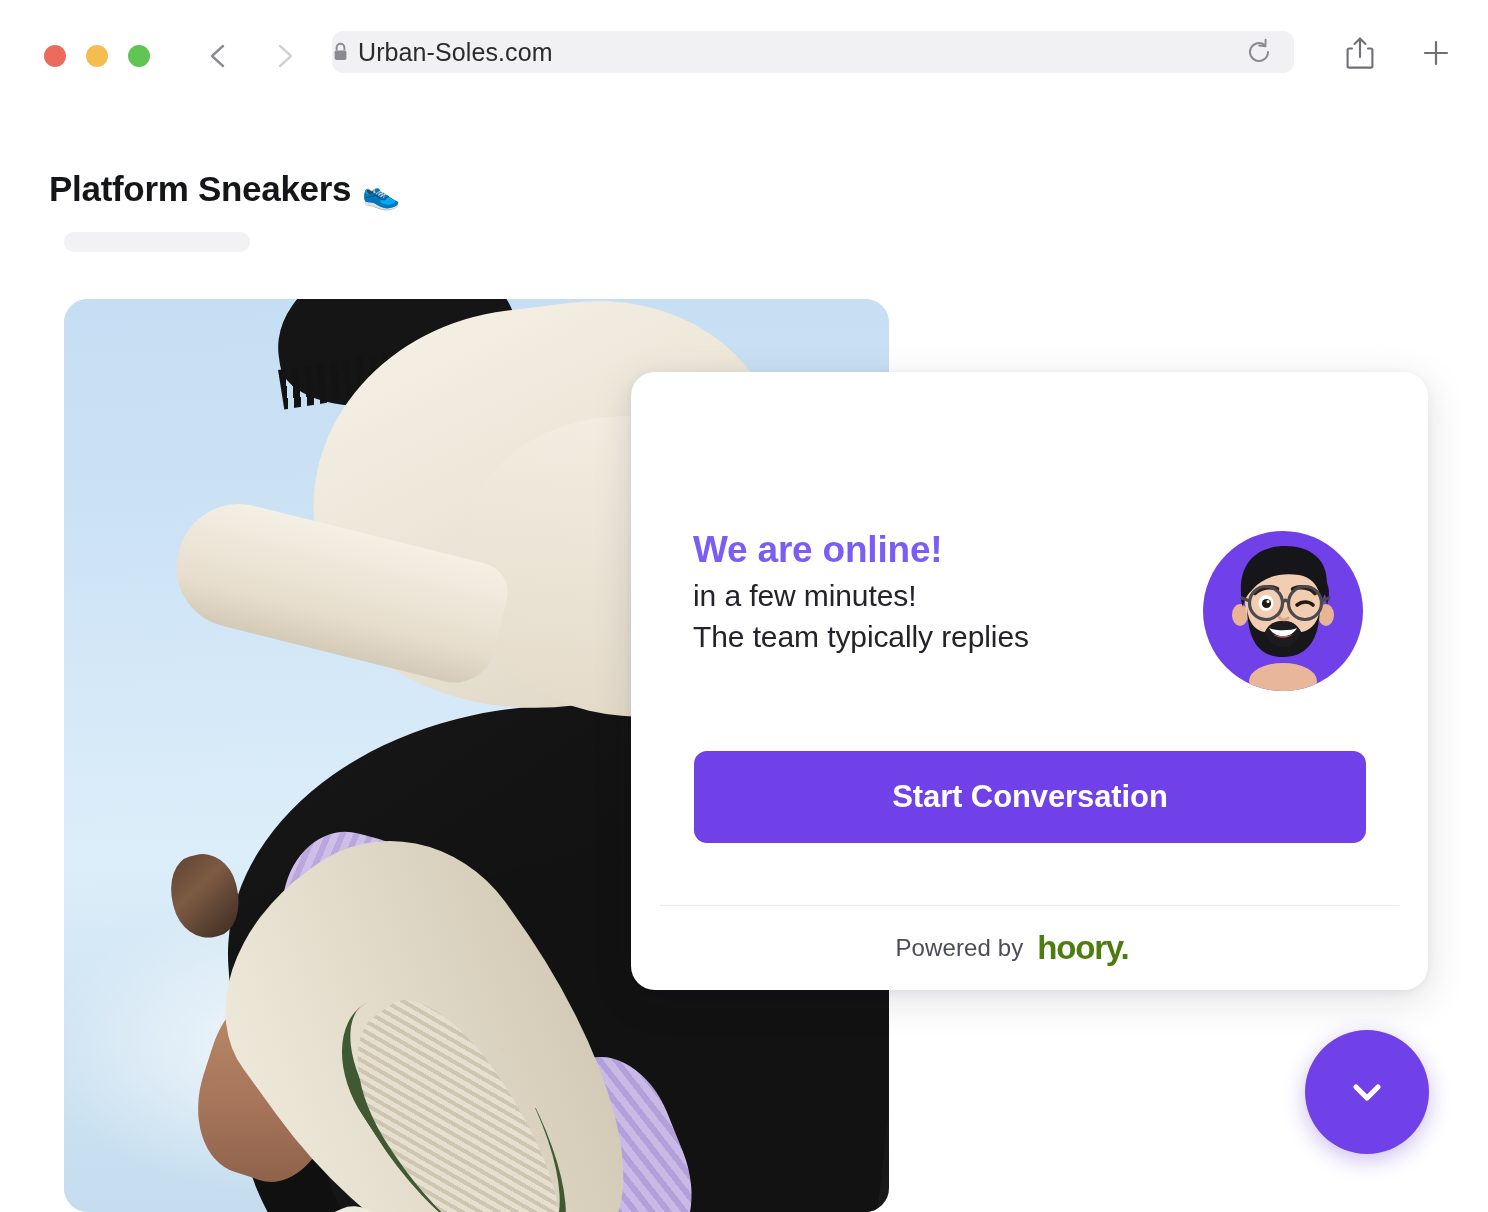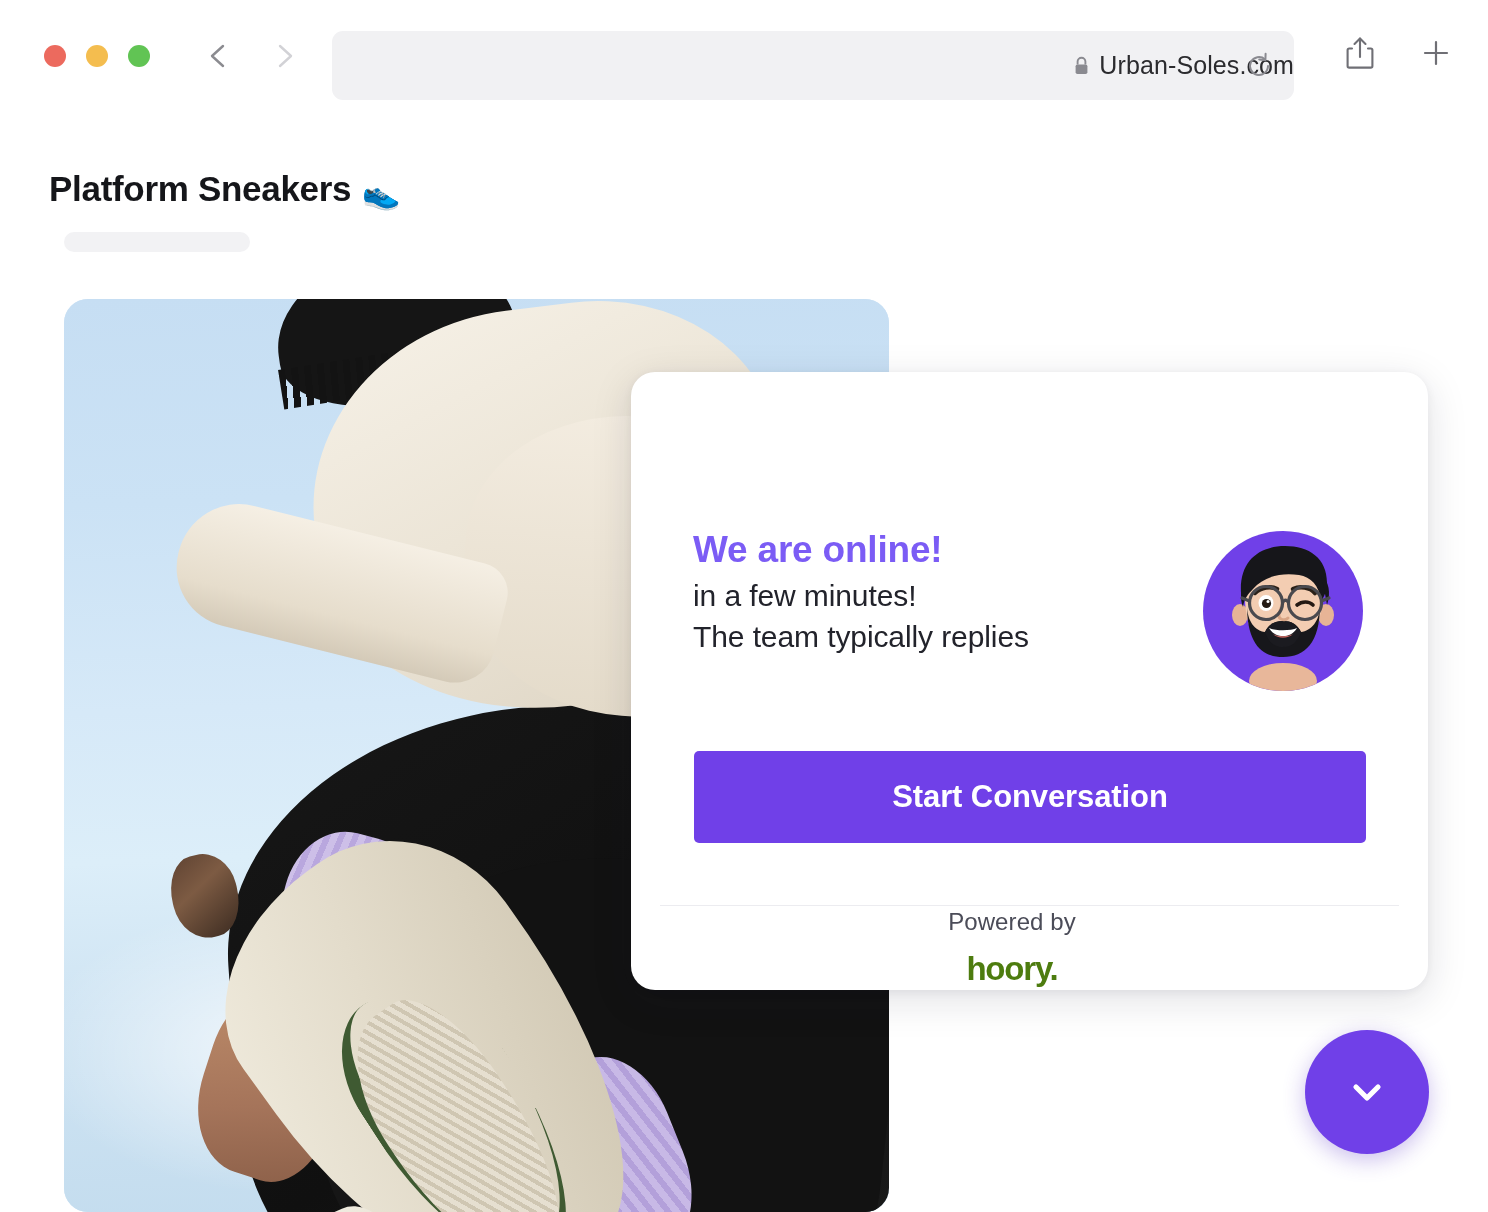--- a/index.html
+++ b/index.html
@@ -46,26 +46,26 @@
     left: 200px; top: 38px;
     display: flex;
     gap: 31px;
     align-items: center;
   }
   .nav-arrow { width: 36px; height: 36px; display: block; }
 
   .url-bar {
     position: absolute;
     left: 332px; top: 31px;
-    width: 962px; height: 69px;
+    width: 962px; height: 42px;
     background: #f1f1f3;
     border-radius: 11px;
     display: flex;
     align-items: center;
-    justify-content: flex-end;
+    justify-content: flex-start;
   }
   .url-inner {
     display: flex;
     align-items: center;
     gap: 9px;
   }
   .lock-icon { display: block; width: 17px; height: 20px; }
   .url-text {
     font-size: 25px;
     color: #2b2b2e;
@@ -358,21 +358,21 @@
     overflow: hidden;
   }
   .chat-avatar svg { display: block; width: 160px; height: 160px; }
 
   .start-conversation {
     position: absolute;
     left: 63px; top: 379px;
     width: 672px; height: 92px;
     background: #7040e8;
     border: none;
-    border-radius: 5px;
+    border-radius: 13px;
     color: #ffffff;
     font-family: "Liberation Sans", sans-serif;
     font-size: 31px;
     font-weight: bold;
     letter-spacing: -0.1px;
     cursor: pointer;
   }
 
   .chat-divider {
     position: absolute;
@@ -382,21 +382,20 @@
   }
 
   .chat-footer {
     position: absolute;
     left: 0; top: 534px;
     width: 762px; height: 84px;
     display: flex;
     align-items: center;
     justify-content: center;
     gap: 14px;
-    flex-direction: column;
   }
   .powered-by {
     font-size: 24px;
     color: #4b4c58;
     letter-spacing: 0.1px;
   }
   .hoory-logo {
     font-size: 33px;
     font-weight: bold;
     color: #4d7c0f;

